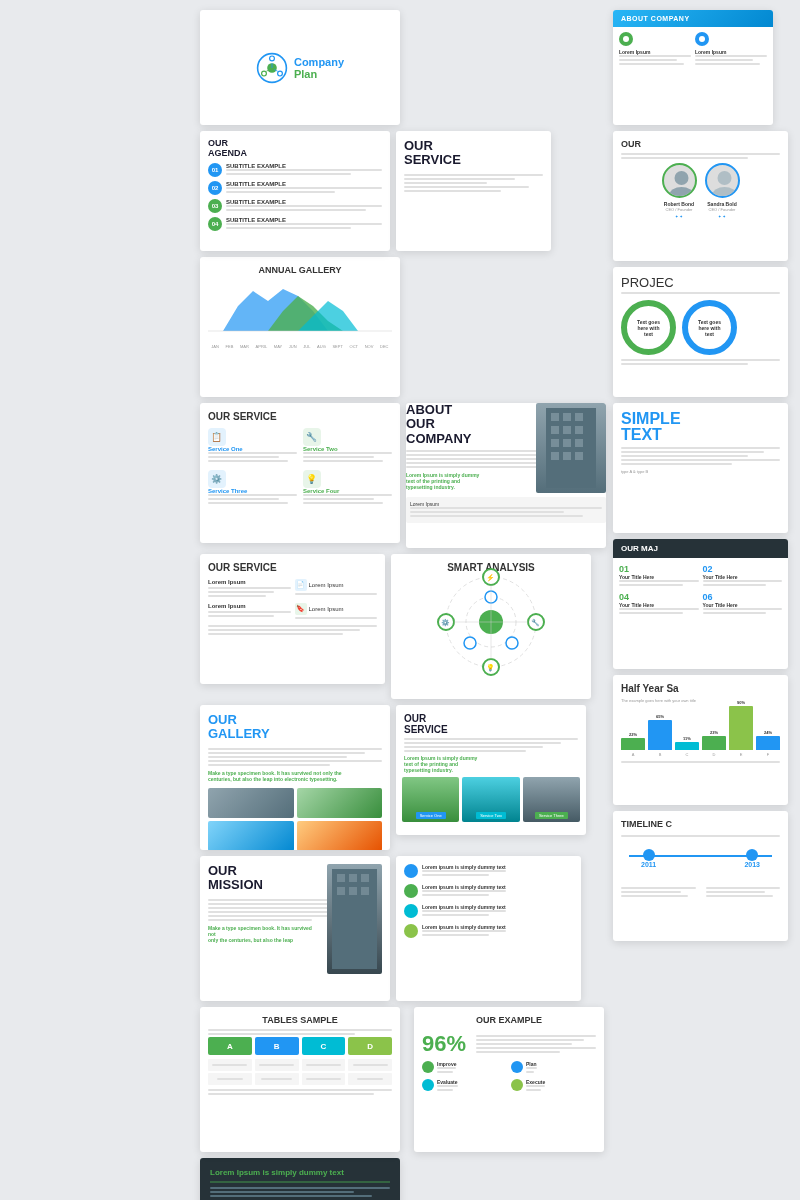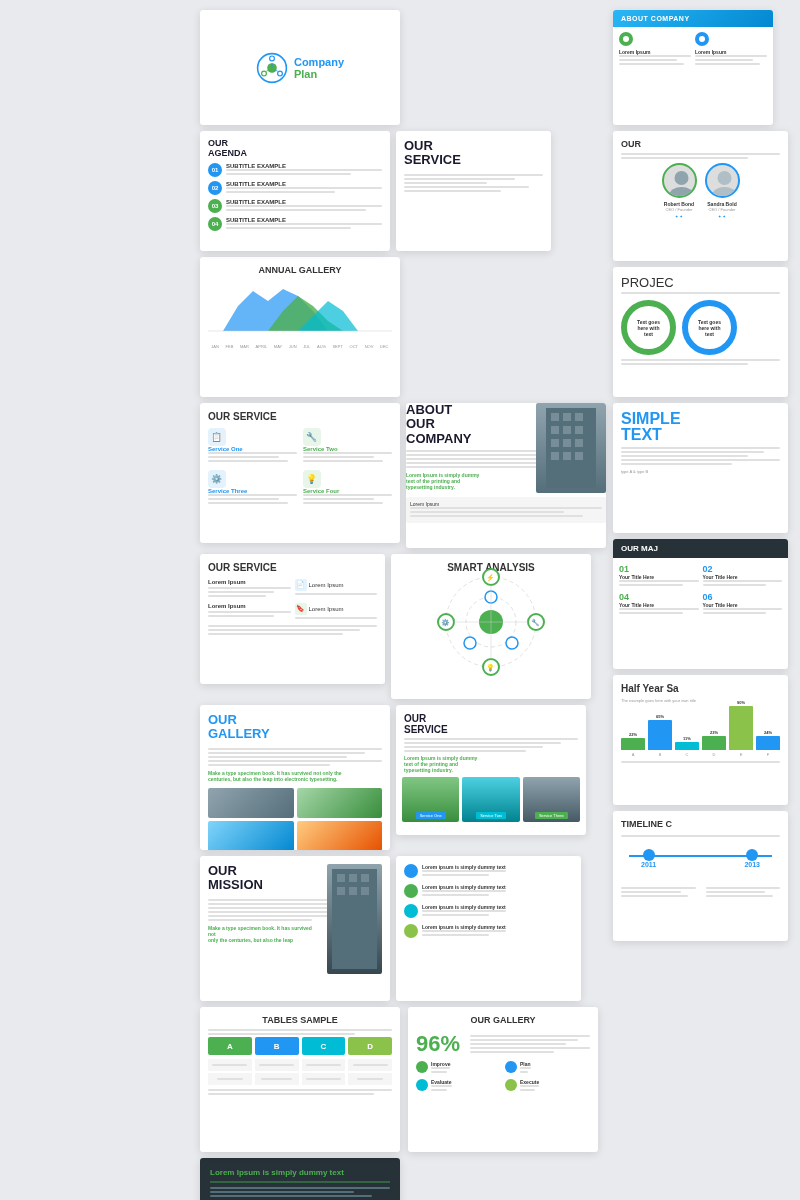--- a/index.html
+++ b/index.html
@@ -948,21 +948,21 @@
           <div class="mission-icon" style="background:#8BC34A;"></div>
           <div>
             <div style="font-size:5px; font-weight:700; color:#333;">Lorem ipsum is simply dummy text</div>
             <div class="t-line w100"></div>
               <div class="t-line w80"></div>
           </div>
         </div>
       </div>
     </div>
 
-    <div class="slide-spacing" style="display:flex; gap:8px;">
+    <div class="slide-spacing" style="display:flex; gap:14px;">
       <div class="slide-card slide-tables">
         <div class="tables-title">TABLES SAMPLE</div>
         <div class="t-line w100"></div>
           <div class="t-line w80"></div>
         <div class="table-headers">
           <div class="table-header-cell" style="background:#4CAF50;">A</div>
           <div class="table-header-cell" style="background:#2196F3;">B</div>
           <div class="table-header-cell" style="background:#00BCD4;">C</div>
           <div class="table-header-cell" style="background:#8BC34A;">D</div>
         </div>
@@ -994,21 +994,21 @@
               <div class="t-line w60" style="margin:0;"></div>
             </div>
         </div>
         <div style="margin-top:4px;">
           <div class="t-line w100"></div>
             <div class="t-line w90"></div>
         </div>
       </div>
 
       <div class="slide-card slide-solution">
-        <div class="solution-title">OUR GALLERY</div>
+        <div class="solution-title">OUR EXAMPLE</div>
         <div style="display:flex; align-items:flex-start; gap:4px; margin-bottom:4px;">
           <div class="solution-percent">96%</div>
           <div style="flex:1; padding-top:4px;">
             <div class="t-line w100"></div>
               <div class="t-line w90"></div>
               <div class="t-line w80"></div>
             <div class="t-line w100"></div>
               <div class="t-line w70"></div>
           </div>
         </div>

